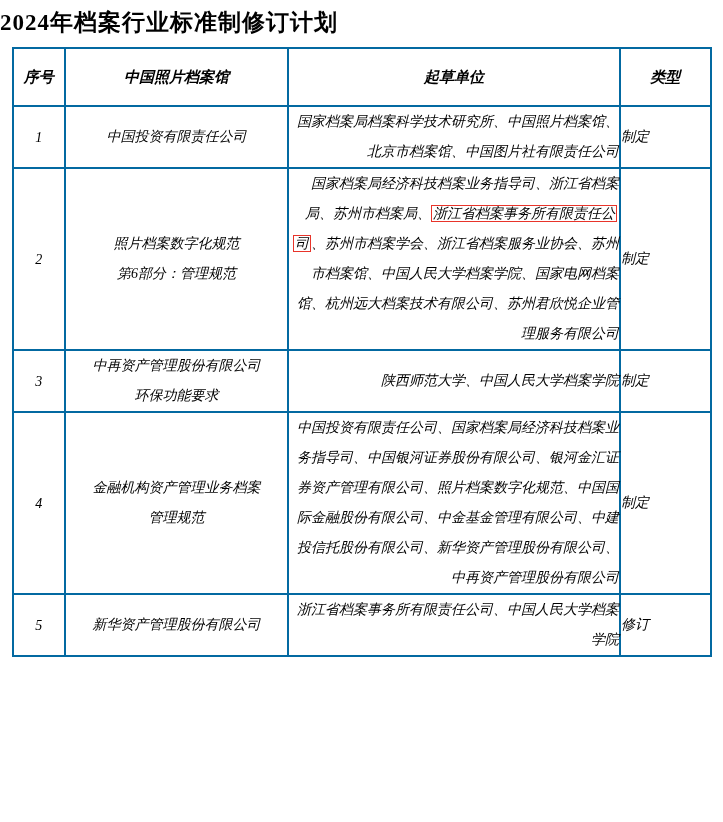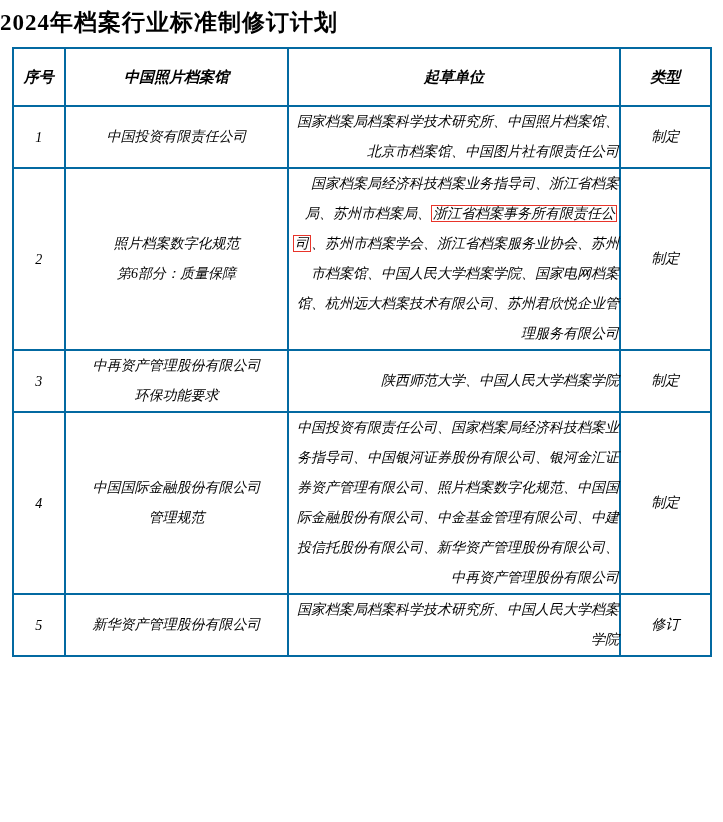--- a/index.html
+++ b/index.html
@@ -63,21 +63,21 @@
     line-height: 30px;
     padding: 6px 12px;
   }
   .cell-unit {
     text-align: right;
     font-size: 14px;
     line-height: 30px;
     padding: 6px 10px 6px 10px;
   }
   .cell-type {
-    text-align: center;
+    text-align: left;
     font-size: 14px;
     margin-left: 23px;
   }
   .highlight {
     border: 1.5px solid #e8342a;
     padding: 0 1px;
     display: inline;
     box-decoration-break: clone;
     -webkit-box-decoration-break: clone;
   }
@@ -113,50 +113,50 @@
           <span class="nm-line">中国投资有限责任公司</span>
         </td>
         <td class="cell-unit">国家档案局档案科学技术研究所、中国照片档案馆、北京市档案馆、中国图片社有限责任公司</td>
         <td class="cell-type">制定</td>
       </tr>
 
       <tr>
         <td class="cell-no">2</td>
         <td class="cell-name">
           <span class="nm-line">照片档案数字化规范</span>
-          <span class="nm-line">第6部分：质量保障</span>
+          <span class="nm-line">第6部分：管理规范</span>
         </td>
         <td class="cell-unit"><span>国家档案局经济科技档案业务指导司、浙江省档案局、苏州市档案局、</span><span class="highlight">浙江省档案事务所有限责任公司</span><span>、苏州市档案学会、浙江省档案服务业协会、苏州市档案馆、中国人民大学档案学院、国家电网档案馆、杭州远大档案技术有限公司、苏州君欣悦企业管理服务有限公司</span></td>
         <td class="cell-type">制定</td>
       </tr>
 
       <tr>
         <td class="cell-no">3</td>
         <td class="cell-name">
           <span class="nm-line">中再资产管理股份有限公司</span>
           <span class="nm-line">环保功能要求</span>
         </td>
         <td class="cell-unit">陕西师范大学、中国人民大学档案学院</td>
         <td class="cell-type">制定</td>
       </tr>
 
       <tr>
         <td class="cell-no">4</td>
         <td class="cell-name">
-          <span class="nm-line">中国国际金融股份有限公司</span>
+          <span class="nm-line">金融机构资产管理业务档案</span>
           <span class="nm-line">管理规范</span>
         </td>
         <td class="cell-unit">中国投资有限责任公司、国家档案局经济科技档案业务指导司、中国银河证券股份有限公司、银河金汇证券资产管理有限公司、照片档案数字化规范、中国国际金融股份有限公司、中金基金管理有限公司、中建投信托股份有限公司、新华资产管理股份有限公司、中再资产管理股份有限公司</td>
         <td class="cell-type">制定</td>
       </tr>
 
       <tr>
         <td class="cell-no">5</td>
         <td class="cell-name">
           <span class="nm-line">新华资产管理股份有限公司</span>
         </td>
-        <td class="cell-unit">国家档案局档案科学技术研究所、中国人民大学档案学院</td>
+        <td class="cell-unit">浙江省档案事务所有限责任公司、中国人民大学档案学院</td>
         <td class="cell-type">修订</td>
       </tr>
 
     </tbody>
   </table>
 </div>
 
 </body></html>

